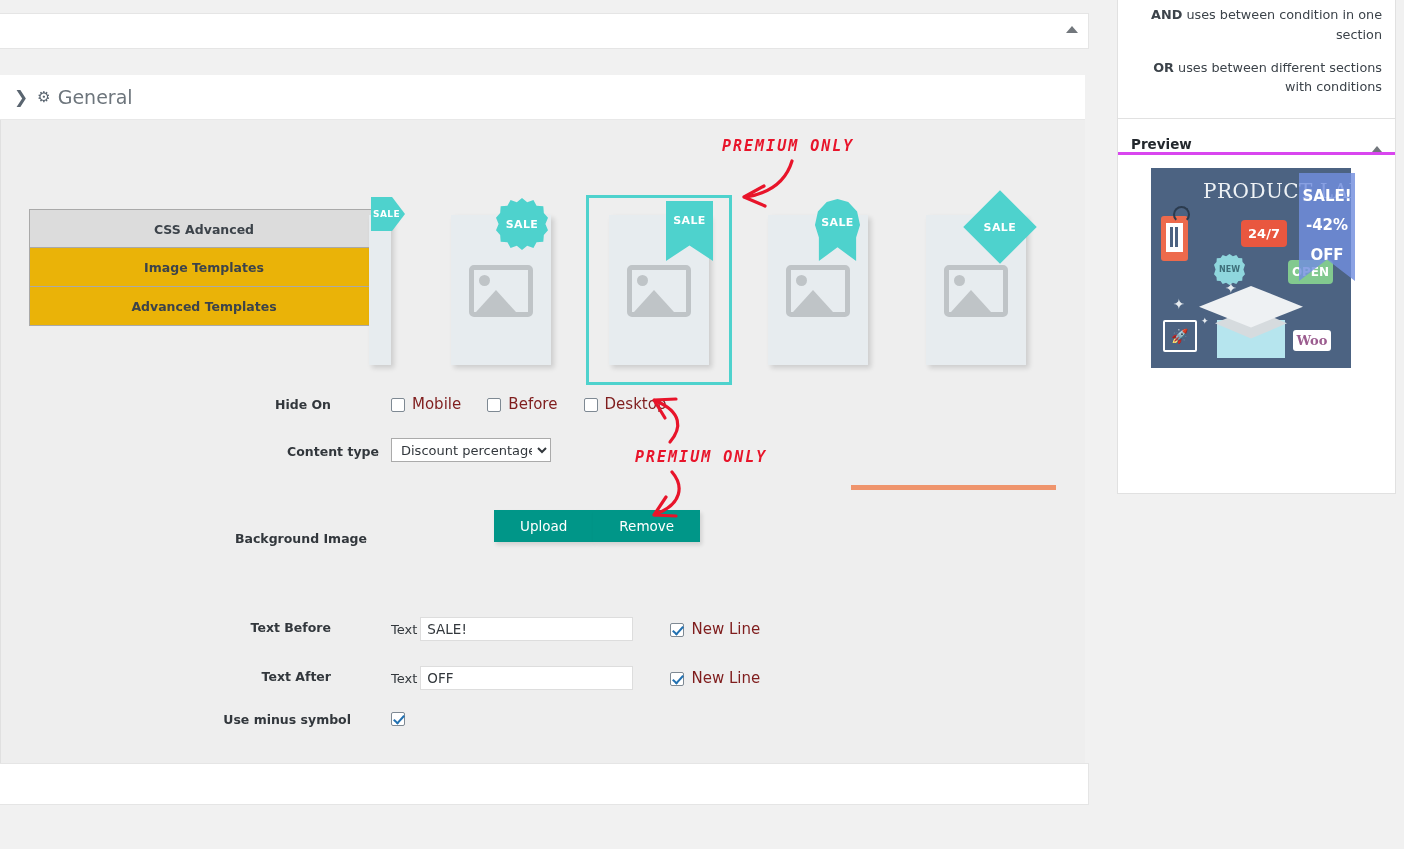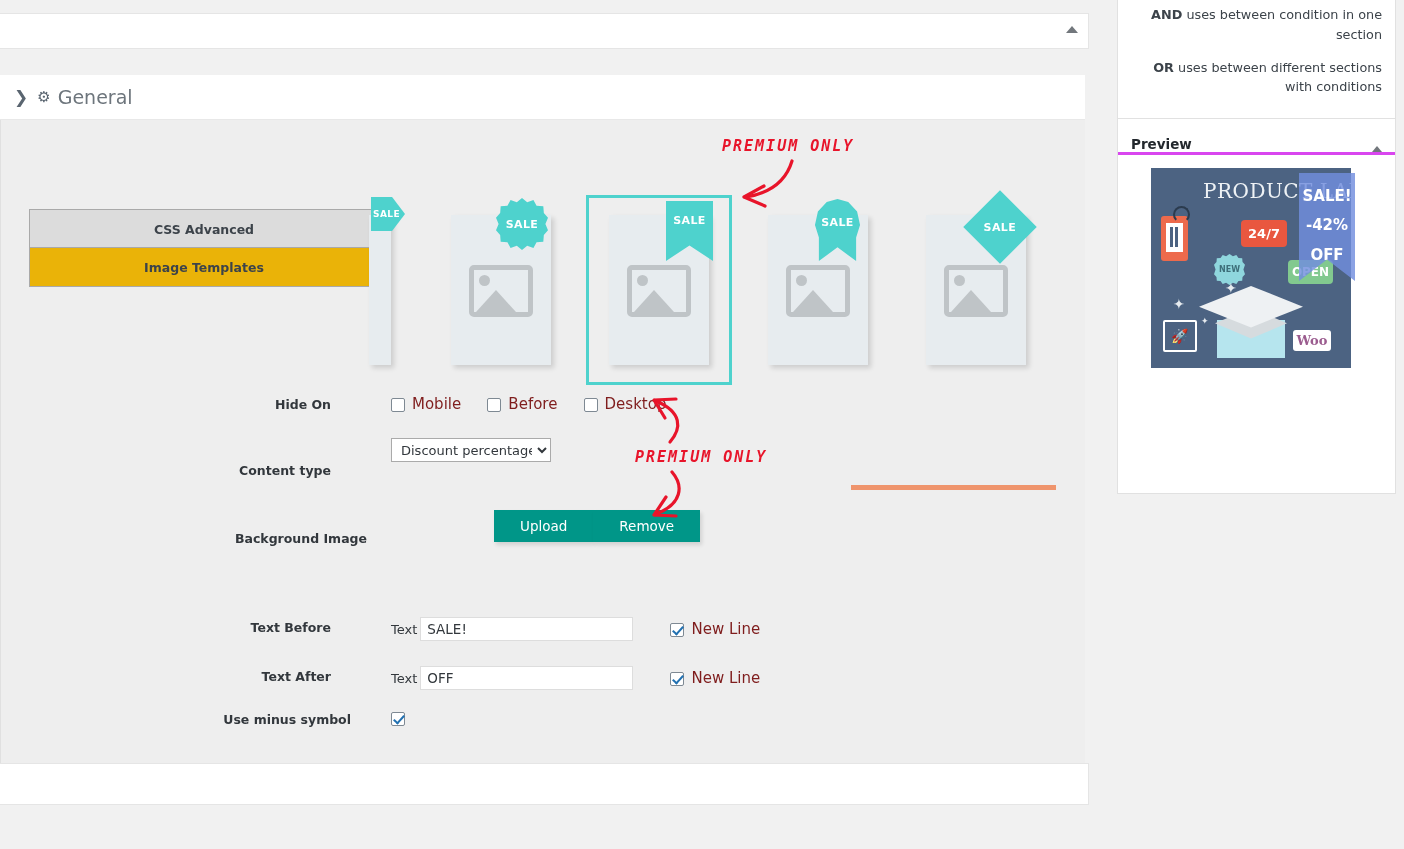--- a/index.html
+++ b/index.html
@@ -273,20 +273,21 @@
     <span class="gb-chevron">❯</span>
     <span class="gb-gear">⚙</span>
     <span class="gb-title">General</span>
   </div>
 
   <div class="settings-body">
 
     <div id="tmpl-tabs">
       <div class="tmpl-tab">CSS Advanced</div>
       <div class="tmpl-tab">Image Templates</div>
+      <div class="tmpl-tab">Advanced Templates</div>
     </div>
 
     <div id="carousel">
 
       <div class="tcard" style="left:-12px;width:22px;">
         <div class="badge b-arrow" style="left:2px;top:-18px;">
             <span>SALE</span>
           </div>
       </div>
 
@@ -325,21 +326,21 @@
     <div class="frow" style="top:275px;">
       <div class="flabel" style="top:2px;">Hide On</div>
       <div class="fctl" style="top:0;">
         <span class="cbx"></span><span class="cbx-label">Mobile</span>
         <span class="cbx"></span><span class="cbx-label">Before</span>
         <span class="cbx"></span><span class="cbx-label">Desktop</span>
       </div>
     </div>
 
     <div class="frow" style="top:322px;">
-      <div class="flabel" style="top:21px;">Content type</div>
+      <div class="flabel" style="top:2px;padding-left:48px;">Content type</div>
       <div class="fctl" style="top:-4px;">
         <select class="sel">
           <option>Discount percentage</option>
         </select>
       </div>
     </div>
 
     <div class="frow" style="top:409px;">
       <div class="flabel" style="top:2px;padding-left:36px;">Background Image</div>
       <div class="fctl" style="left:493px;top:-19px;">

